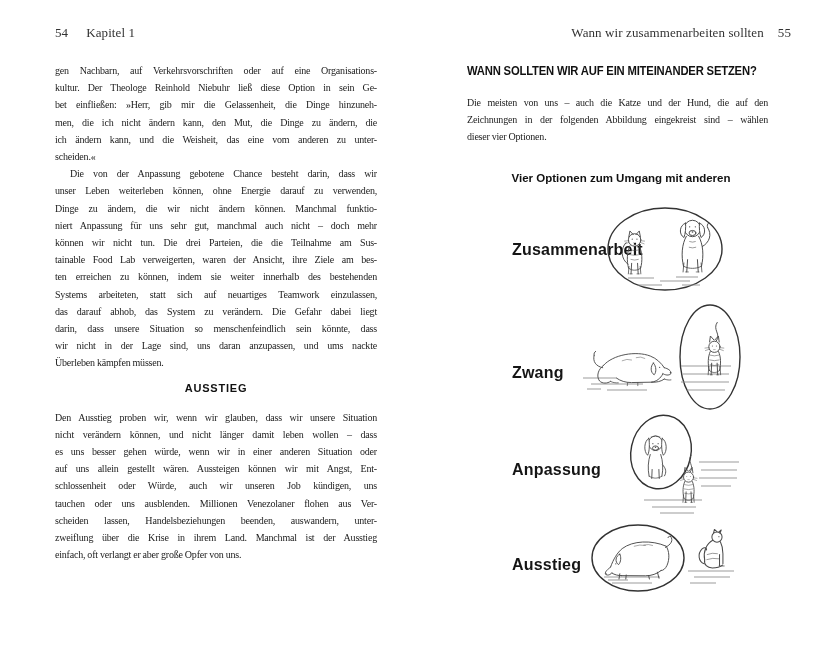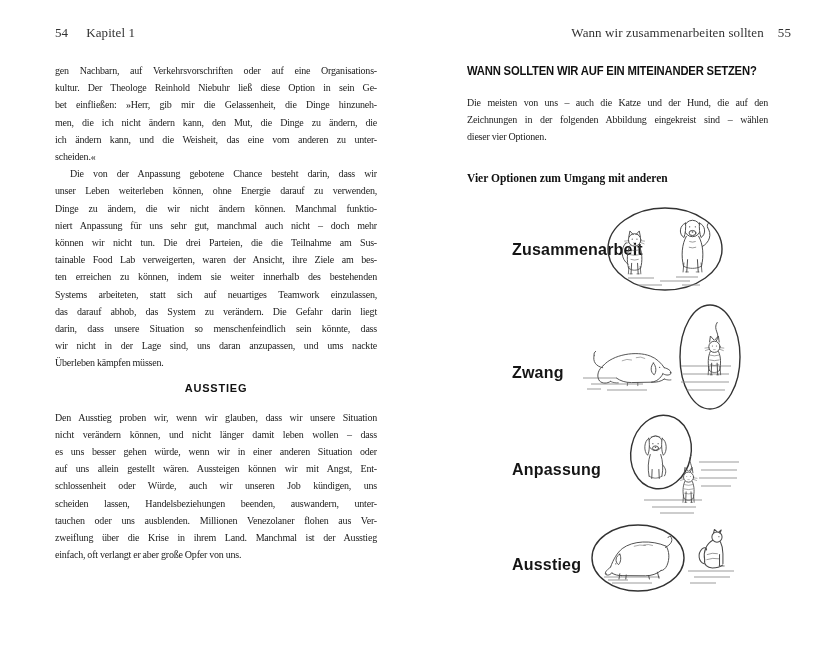--- a/index.html
+++ b/index.html
@@ -29,22 +29,22 @@
   .rp-heading {
     position:absolute; left:0; top:64px; width:301px;
     font-family:"Liberation Sans", sans-serif; font-weight:bold; font-size:12.5px;
     color:#111; white-space:nowrap; letter-spacing:-0.2px;
     transform:scaleX(0.9); transform-origin:left center;
   }
   .rp-intro { position:absolute; left:0; top:94px; width:301px; }
   
   .figure { position:absolute; left:0; top:195px; width:308px; height:450px; }
   .fig-title {
-    position:absolute; left:0; top:-23px; width:308px; 
-    font-family:Liberation Serif, serif; font-weight:bold; font-size:11.5px; color:#111;
+    position:absolute; left:0; top:-23px; width:308px; text-align:center;
+    font-family:Liberation Sans, sans-serif; font-weight:bold; font-size:11.5px; color:#111;
   }
   .opt-label {
     position:absolute; left:45px;
     font-family:"Liberation Sans", sans-serif; font-weight:bold; font-size:16px;
     letter-spacing:.2px; color:#151515;
   }
   .lbl-1 { top:46px; } .lbl-2 { top:169px; } .lbl-3 { top:266px; } .lbl-4 { top:361px; }
   .illus { position:absolute; }
   .il-1 { left:135px; top:4px;   }
   .il-2 { left:110px; top:105px; }
@@ -190,34 +190,34 @@
         </div>
       <div class="para para--indent" lang="de">
           <div class="tline">Die von der Anpassung gebotene Chance besteht darin, dass wir</div>
           <div class="tline">unser Leben weiterleben können, ohne Energie darauf zu verwenden,</div>
           <div class="tline">Dinge zu ändern, die wir nicht ändern können. Manchmal funktio-</div>
           <div class="tline">niert Anpassung für uns sehr gut, manchmal auch nicht – doch mehr</div>
           <div class="tline">können wir nicht tun. Die drei Parteien, die die Teilnahme am Sus-</div>
           <div class="tline">tainable Food Lab verweigerten, waren der Ansicht, ihre Ziele am bes-</div>
           <div class="tline">ten erreichen zu können, indem sie weiter innerhalb des bestehenden</div>
           <div class="tline">Systems arbeiteten, statt sich auf neuartiges Teamwork einzulassen,</div>
-          <div class="tline">das darauf abhob, das System zu verändern. Die Gefahr darin liegt</div>
+          <div class="tline">das darauf abhob, das System zu verändern. Die Gefahr dabei liegt</div>
           <div class="tline">darin, dass unsere Situation so menschenfeindlich sein könnte, dass</div>
           <div class="tline">wir nicht in der Lage sind, uns daran anzupassen, und ums nackte</div>
           <div class="tline tline-last">Überleben kämpfen müssen.</div>
         </div>
       <div class="mid-heading">AUSSTIEG</div>
       <div class="para" lang="de">
           <div class="tline">Den Ausstieg proben wir, wenn wir glauben, dass wir unsere Situation</div>
           <div class="tline">nicht verändern können, und nicht länger damit leben wollen – dass</div>
           <div class="tline">es uns besser gehen würde, wenn wir in einer anderen Situation oder</div>
           <div class="tline">auf uns allein gestellt wären. Aussteigen können wir mit Angst, Ent-</div>
           <div class="tline">schlossenheit oder Würde, auch wir unseren Job kündigen, uns</div>
+          <div class="tline">tauchen oder uns ausblenden. Millionen Venezolaner flohen aus Ver-</div>
           <div class="tline">scheiden lassen, Handelsbeziehungen beenden, auswandern, unter-</div>
-          <div class="tline">tauchen oder uns ausblenden. Millionen Venezolaner flohen aus Ver-</div>
           <div class="tline">zweiflung über die Krise in ihrem Land. Manchmal ist der Ausstieg</div>
           <div class="tline tline-last">einfach, oft verlangt er aber große Opfer von uns.</div>
         </div>
     </div>
   </div>
 
   <div class="col-right">
     <div class="running-head rh-right" style="left:16px; width:308px;">
       <span>Wann wir zusammenarbeiten sollten</span><span class="pagenum">55</span>
     </div>

